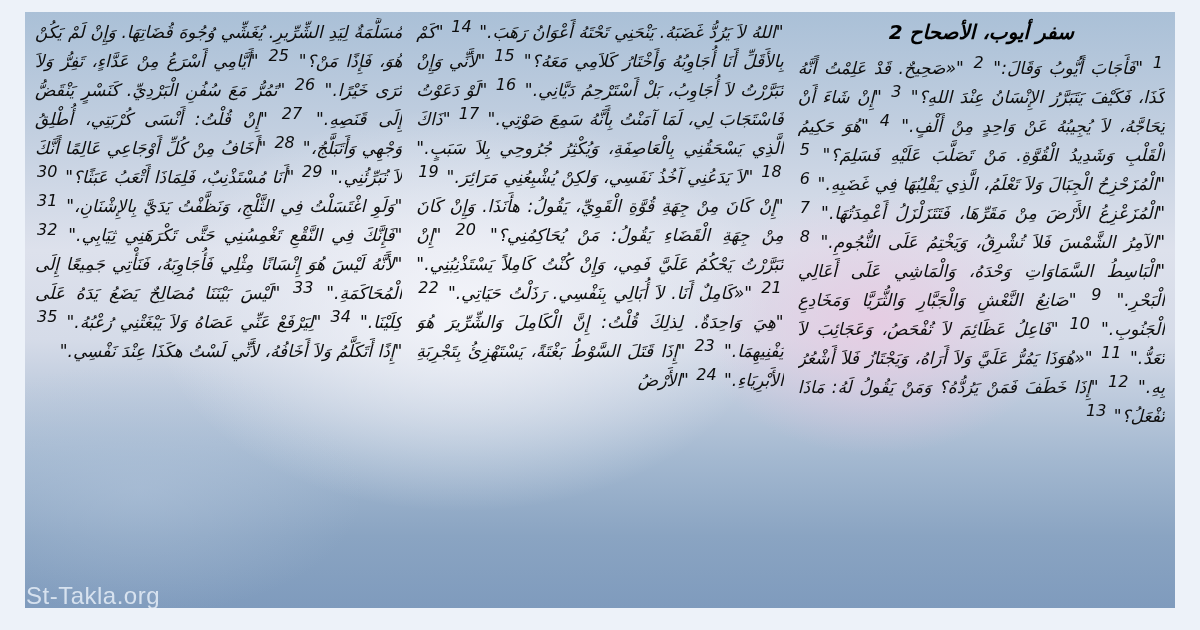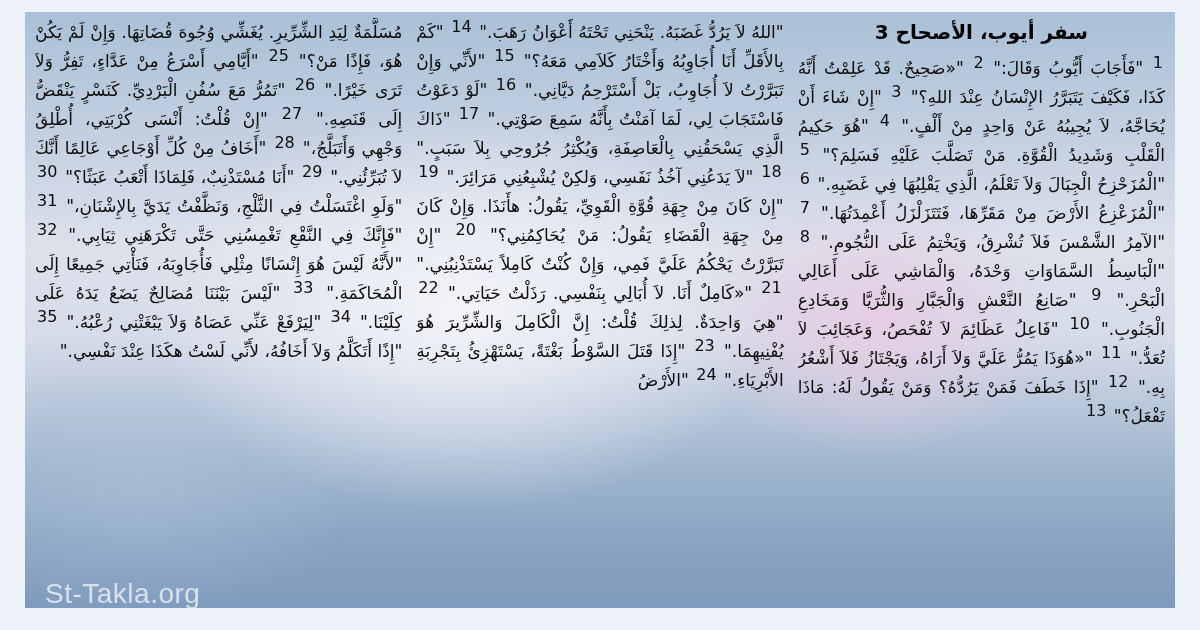--- a/index.html
+++ b/index.html
@@ -26,21 +26,21 @@
   }
   .cols {
     display: flex;
     flex-direction: row;
     direction: rtl;
     gap: 14px;
     padding: 6px 10px;
     height: 584px;
     box-sizing: border-box;
   }
-  .col { flex: 1; overflow: hidden; }
+  .col { flex: 1; overflow: hidden; font-style: italic; }
   .title {
     font-family: "DejaVu Sans", sans-serif;
     font-weight: bold;
     font-size: 20px;
     color: #000;
     text-align: center;
     direction: rtl;
     margin: 2px 0 10px 0;
   }
   .vtext {
@@ -55,37 +55,37 @@
   sup.vnum {
     font-size: 16px;
     line-height: 0;
     vertical-align: 6px;
     padding: 0 2px;
     direction: ltr;
     unicode-bidi: embed;
   }
   .watermark {
     position: absolute;
-    left: 20px; bottom: -2px;
+    left: 1px; bottom: -2px;
     font-family: "Liberation Sans", sans-serif;
-    font-size: 28px;
+    font-size: 24px;
     letter-spacing: 0.5px;
     color: rgba(233,240,249,0.82);
     direction: ltr;
   }
 </style>
 </head>
 <body>
 
 <div class="frame">
   <div class="content">
     <div class="cols">
 
       <div class="col">
-        <div class="title">سفر أيوب، الأصحاح 3</div>
+        <div class="title">سفر أيوب، الأصحاح 2</div>
         <div class="vtext"><sup class="vnum">1</sup> "فَأَجَابَ أَيُّوبُ وَقَالَ:" <sup class="vnum">2</sup> "«صَحِيحٌ. قَدْ عَلِمْتُ أَنَّهُ كَذَا، فَكَيْفَ يَتَبَرَّرُ الإِنْسَانُ عِنْدَ اللهِ؟" <sup class="vnum">3</sup> "إِنْ شَاءَ أَنْ يُحَاجَّهُ، لاَ يُجِيبُهُ عَنْ وَاحِدٍ مِنْ أَلْفٍ." <sup class="vnum">4</sup> "هُوَ حَكِيمُ الْقَلْبِ وَشَدِيدُ الْقُوَّةِ. مَنْ تَصَلَّبَ عَلَيْهِ فَسَلِمَ؟" <sup class="vnum">5</sup> "الْمُزَحْزِحُ الْجِبَالَ وَلاَ تَعْلَمُ، الَّذِي يَقْلِبُهَا فِي غَضَبِهِ." <sup class="vnum">6</sup> "الْمُزَعْزِعُ الأَرْضَ مِنْ مَقَرِّهَا، فَتَتَزَلْزَلُ أَعْمِدَتُهَا." <sup class="vnum">7</sup> "الآمِرُ الشَّمْسَ فَلاَ تُشْرِقُ، وَيَخْتِمُ عَلَى النُّجُومِ." <sup class="vnum">8</sup> "الْبَاسِطُ السَّمَاوَاتِ وَحْدَهُ، وَالْمَاشِي عَلَى أَعَالِي الْبَحْرِ." <sup class="vnum">9</sup> "صَانِعُ النَّعْشِ وَالْجَبَّارِ وَالثُّرَيَّا وَمَخَادِعِ الْجَنُوبِ." <sup class="vnum">10</sup> "فَاعِلُ عَظَائِمَ لاَ تُفْحَصُ، وَعَجَائِبَ لاَ تُعَدُّ." <sup class="vnum">11</sup> "«هُوَذَا يَمُرُّ عَلَيَّ وَلاَ أَرَاهُ، وَيَجْتَازُ فَلاَ أَشْعُرُ بِهِ." <sup class="vnum">12</sup> "إِذَا خَطَفَ فَمَنْ يَرُدُّهُ؟ وَمَنْ يَقُولُ لَهُ: مَاذَا تَفْعَلُ؟" <sup class="vnum">13</sup></div>
       </div>
 
       <div class="col">
         <div class="vtext">"اللهُ لاَ يَرُدُّ غَضَبَهُ. يَنْحَنِي تَحْتَهُ أَعْوَانُ رَهَبَ." <sup class="vnum">14</sup> "كَمْ بِالأَقَلِّ أَنَا أُجَاوِبُهُ وَأَخْتَارُ كَلاَمِي مَعَهُ؟" <sup class="vnum">15</sup> "لأَنِّي وَإِنْ تَبَرَّرْتُ لاَ أُجَاوِبُ، بَلْ أَسْتَرْحِمُ دَيَّانِي." <sup class="vnum">16</sup> "لَوْ دَعَوْتُ فَاسْتَجَابَ لِي، لَمَا آمَنْتُ بِأَنَّهُ سَمِعَ صَوْتِي." <sup class="vnum">17</sup> "ذَاكَ الَّذِي يَسْحَقُنِي بِالْعَاصِفَةِ، وَيُكْثِرُ جُرُوحِي بِلاَ سَبَبٍ." <sup class="vnum">18</sup> "لاَ يَدَعُنِي آخُذُ نَفَسِي، وَلكِنْ يُشْبِعُنِي مَرَائِرَ." <sup class="vnum">19</sup> "إِنْ كَانَ مِنْ جِهَةِ قُوَّةِ الْقَوِيِّ، يَقُولُ: هأَنَذَا. وَإِنْ كَانَ مِنْ جِهَةِ الْقَضَاءِ يَقُولُ: مَنْ يُحَاكِمُنِي؟" <sup class="vnum">20</sup> "إِنْ تَبَرَّرْتُ يَحْكُمُ عَلَيَّ فَمِي، وَإِنْ كُنْتُ كَامِلاً يَسْتَذْنِبُنِي." <sup class="vnum">21</sup> "«كَامِلٌ أَنَا. لاَ أُبَالِي بِنَفْسِي. رَذَلْتُ حَيَاتِي." <sup class="vnum">22</sup> "هِيَ وَاحِدَةٌ. لِذلِكَ قُلْتُ: إِنَّ الْكَامِلَ وَالشِّرِّيرَ هُوَ يُفْنِيهِمَا." <sup class="vnum">23</sup> "إِذَا قَتَلَ السَّوْطُ بَغْتَةً، يَسْتَهْزِئُ بِتَجْرِبَةِ الأَبْرِيَاءِ." <sup class="vnum">24</sup> "الأَرْضُ</div>
       </div>
 
       <div class="col">
         <div class="vtext">مُسَلَّمَةٌ لِيَدِ الشِّرِّيرِ. يُغَشِّي وُجُوهَ قُضَاتِهَا. وَإِنْ لَمْ يَكُنْ هُوَ، فَإِذًا مَنْ؟" <sup class="vnum">25</sup> "أَيَّامِي أَسْرَعُ مِنْ عَدَّاءٍ، تَفِرُّ وَلاَ تَرَى خَيْرًا." <sup class="vnum">26</sup> "تَمُرُّ مَعَ سُفُنِ الْبَرْدِيِّ. كَنَسْرٍ يَنْقَضُّ إِلَى قَنَصِهِ." <sup class="vnum">27</sup> "إِنْ قُلْتُ: أَنْسَى كُرْبَتِي، أُطْلِقُ وَجْهِي وَأَتَبَلَّجُ،" <sup class="vnum">28</sup> "أَخَافُ مِنْ كُلِّ أَوْجَاعِي عَالِمًا أَنَّكَ لاَ تُبَرِّئُنِي." <sup class="vnum">29</sup> "أَنَا مُسْتَذْنِبٌ، فَلِمَاذَا أَتْعَبُ عَبَثًا؟" <sup class="vnum">30</sup> "وَلَوِ اغْتَسَلْتُ فِي الثَّلْجِ، وَنَظَّفْتُ يَدَيَّ بِالإِشْنَانِ،" <sup class="vnum">31</sup> "فَإِنَّكَ فِي النَّقْعِ تَغْمِسُنِي حَتَّى تَكْرَهَنِي ثِيَابِي." <sup class="vnum">32</sup> "لأَنَّهُ لَيْسَ هُوَ إِنْسَانًا مِثْلِي فَأُجَاوِبَهُ، فَنَأْتِي جَمِيعًا إِلَى الْمُحَاكَمَةِ." <sup class="vnum">33</sup> "لَيْسَ بَيْنَنَا مُصَالِحٌ يَضَعُ يَدَهُ عَلَى كِلَيْنَا." <sup class="vnum">34</sup> "لِيَرْفَعْ عَنِّي عَصَاهُ وَلاَ يَبْغَتْنِي رُعْبُهُ." <sup class="vnum">35</sup> "إِذًا أَتَكَلَّمُ وَلاَ أَخَافُهُ، لأَنِّي لَسْتُ هكَذَا عِنْدَ نَفْسِي."</div>
       </div>

